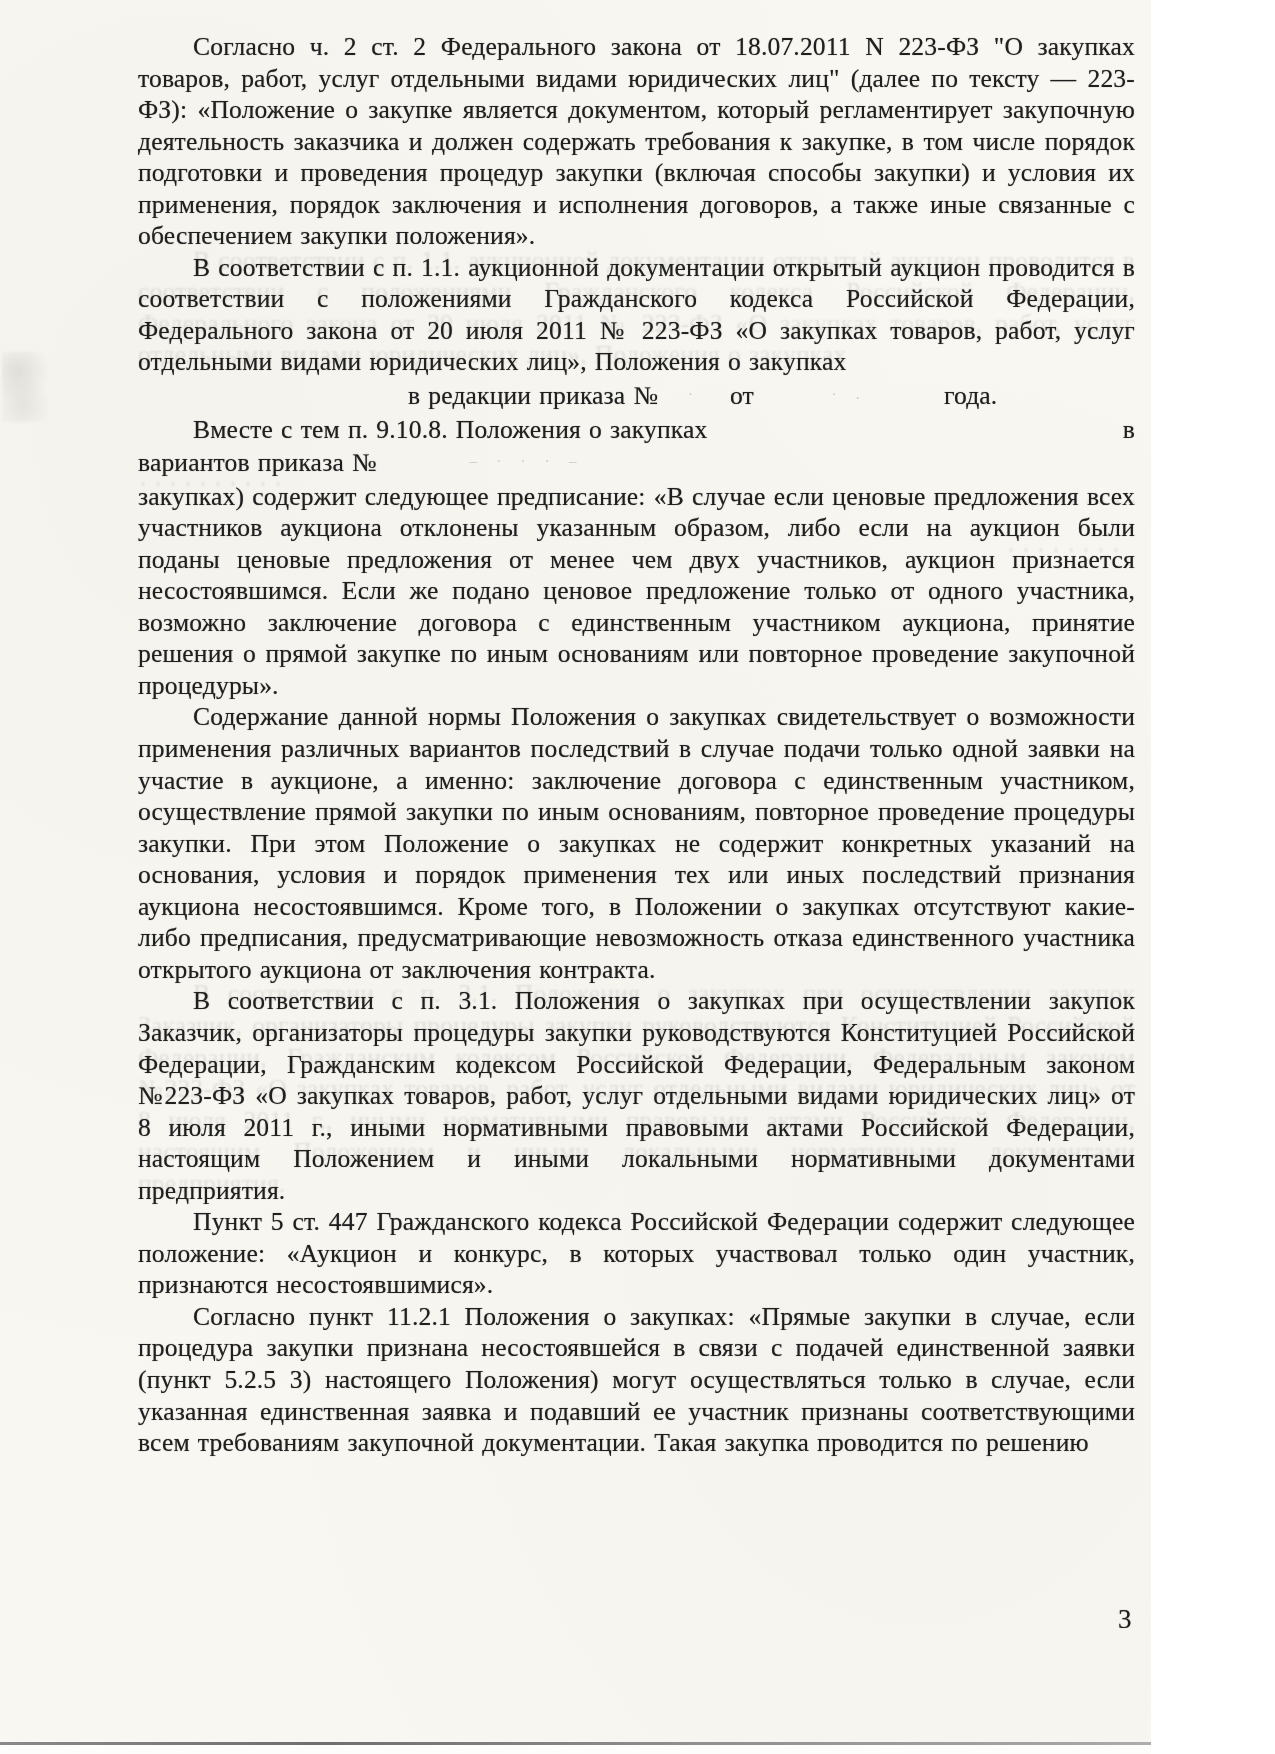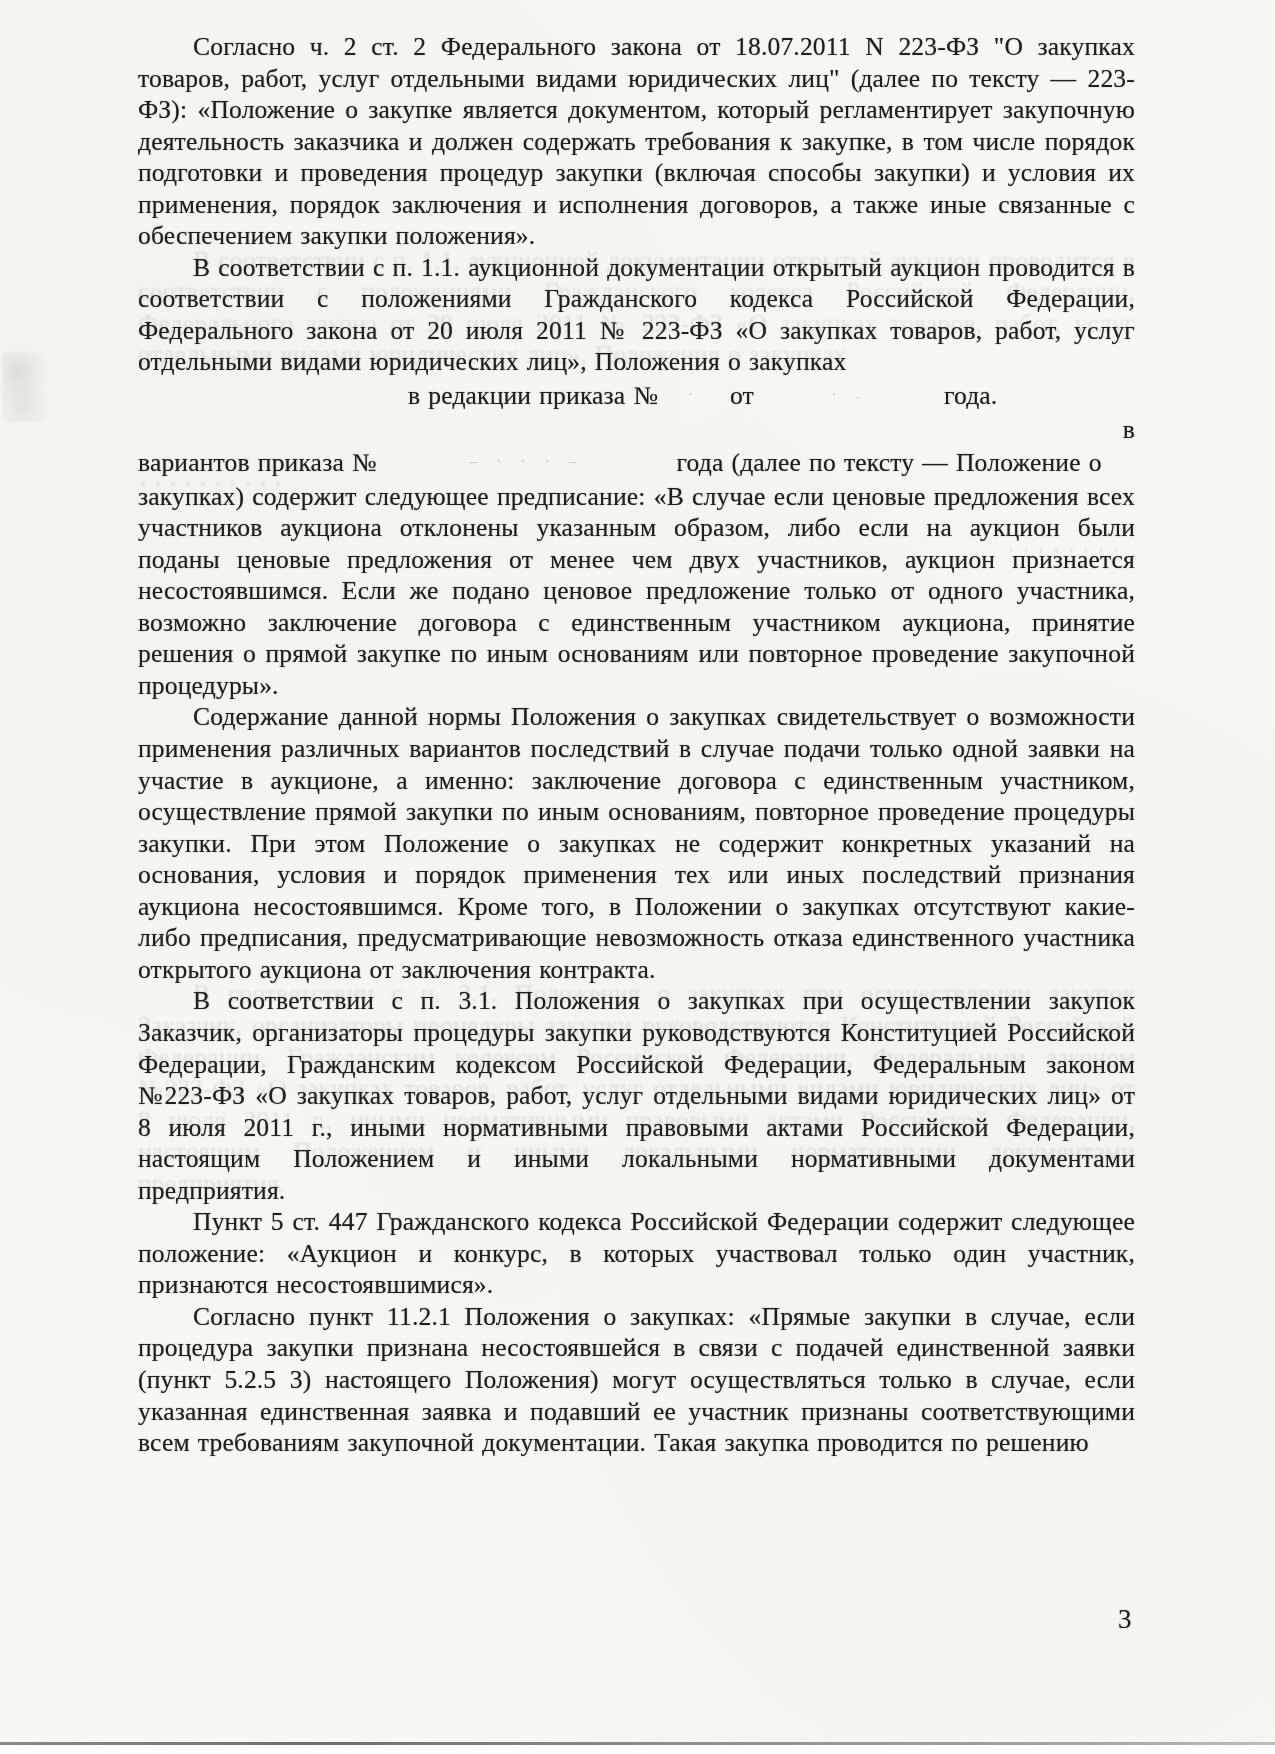--- a/index.html
+++ b/index.html
@@ -1,18 +1,18 @@
 <!DOCTYPE html>
 <html><head>
 <meta charset="utf-8">
 <style>
   html, body { margin: 0; padding: 0; background: #ffffff; }
   .page {
     position: relative;
-    width: 1275px;
+    width: 1151px;
     height: 1754px;
     background:
       radial-gradient(ellipse at 15% 25%, rgba(120,110,90,0.03), transparent 55%),
       radial-gradient(ellipse at 80% 70%, rgba(120,110,90,0.03), transparent 55%),
       #f8f7f2;
     overflow: hidden;
     font-family: "Liberation Serif", "DejaVu Serif", serif;
     color: #1f1f1f;
   }
   .textblock {
@@ -105,27 +105,27 @@
     <div class="flexline">
       <span class="sp" style="width:270px"></span>
       <span>в редакции приказа №</span>
       <span class="sp" style="width:72px"><span class="residue">·</span></span>
       <span>от</span>
       <span class="sp" style="width:190px"><span class="residue">· .</span></span>
       <span>года.</span>
     </div>
 
     <div class="flexline">
+      <span class="ind">Вместе с тем п. 9.10.8. Положения о закупках</span>
       <span class="pushright">в</span>
     </div>
 
     <div class="flexline">
       <span>вариантов приказа №</span>
       <span class="sp" style="width:300px"><span class="residue">– · · · –</span></span>
-      <span>года (далее по тексту — Положение о</span>
     </div>
 
     <p class="para noindent">закупках) содержит следующее предписание: «В случае если ценовые предложения всех участников аукциона отклонены указанным образом, либо если на аукцион были поданы ценовые предложения от менее чем двух участников, аукцион признается несостоявшимся. Если же подано ценовое предложение только от одного участника, возможно заключение договора с единственным участником аукциона, принятие решения о прямой закупке по иным основаниям или повторное проведение закупочной процедуры».</p>
 
     <p class="para">Содержание данной нормы Положения о закупках свидетельствует о возможности применения различных вариантов последствий в случае подачи только одной заявки на участие в аукционе, а именно: заключение договора с единственным участником, осуществление прямой закупки по иным основаниям, повторное проведение процедуры закупки. При этом Положение о закупках не содержит конкретных указаний на основания, условия и порядок применения тех или иных последствий признания аукциона несостоявшимся. Кроме того, в Положении о закупках отсутствуют какие-либо предписания, предусматривающие невозможность отказа единственного участника открытого аукциона от заключения контракта.</p>
 
     <p class="para ghost">В соответствии с п. 3.1. Положения о закупках при осуществлении закупок Заказчик, организаторы процедуры закупки руководствуются Конституцией Российской Федерации, Гражданским кодексом Российской Федерации, Федеральным законом №223-ФЗ «О закупках товаров, работ, услуг отдельными видами юридических лиц» от 8 июля 2011 г., иными нормативными правовыми актами Российской Федерации, настоящим Положением и иными локальными нормативными документами предприятия.</p>
 
     <p class="para">Пункт 5 ст. 447 Гражданского кодекса Российской Федерации содержит следующее положение: «Аукцион и конкурс, в которых участвовал только один участник, признаются несостоявшимися».</p>
 

